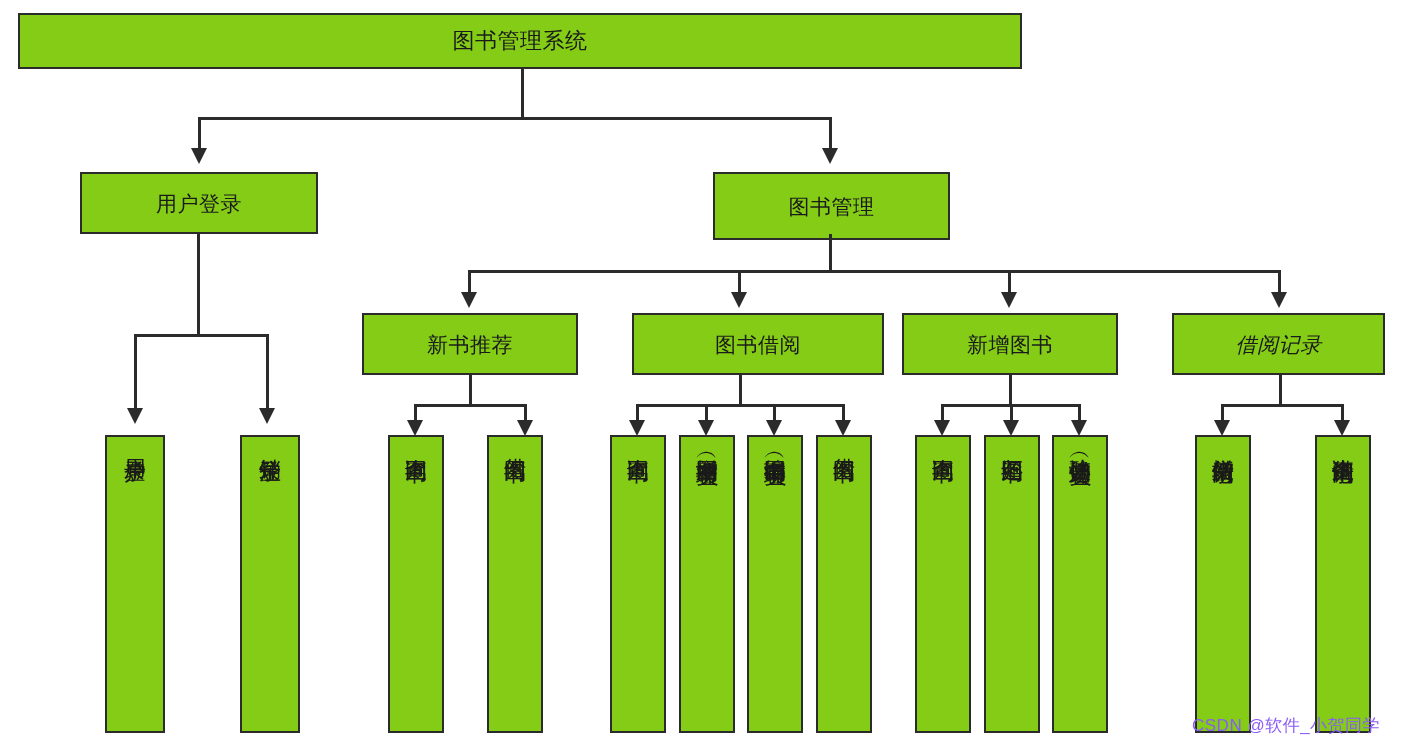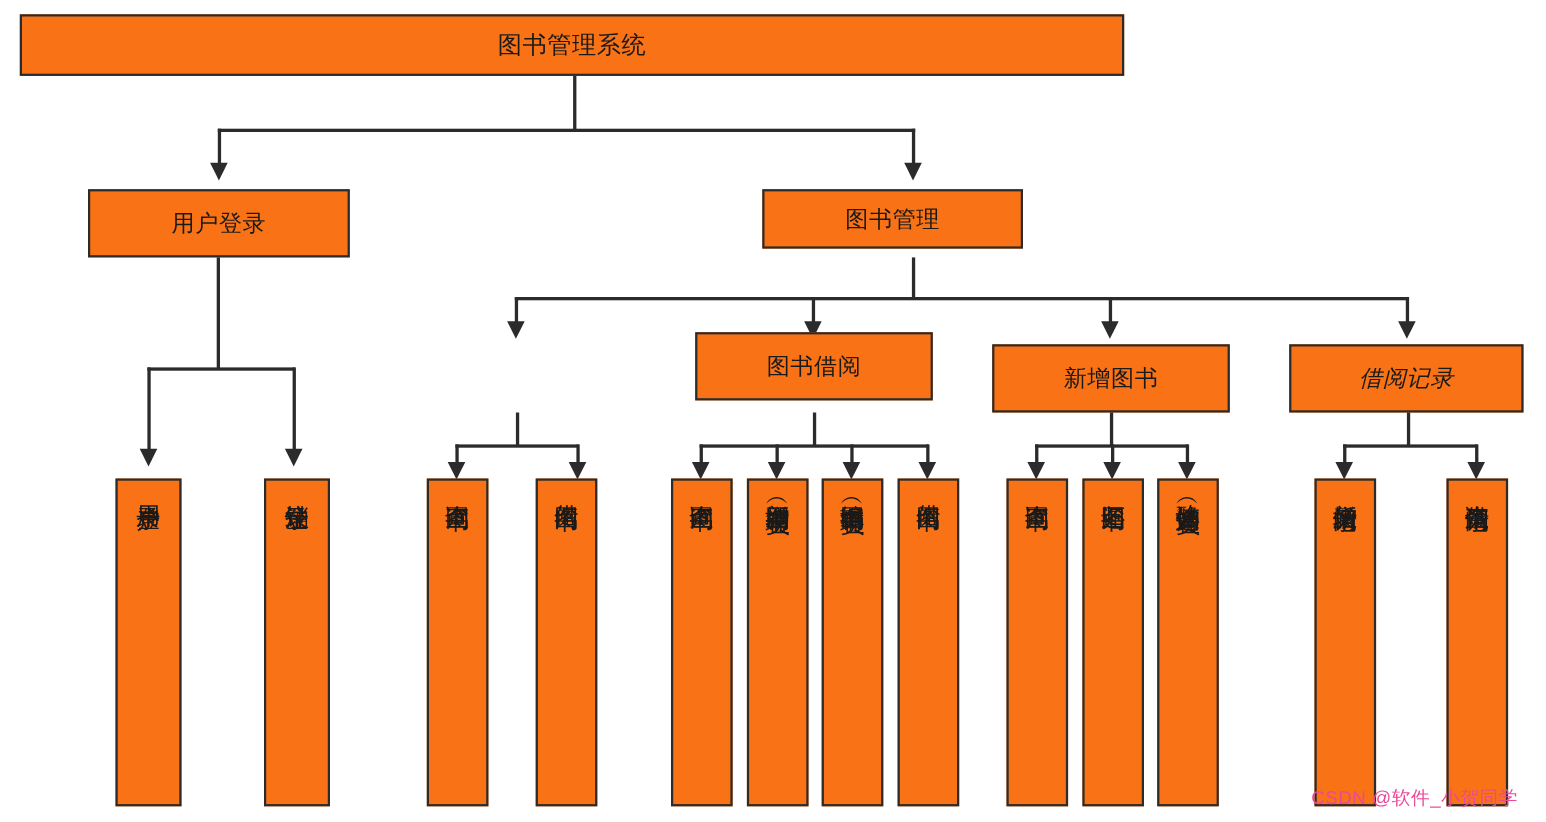--- a/index.html
+++ b/index.html
@@ -14,21 +14,21 @@
     position: relative;
     width: 1405px;
     height: 747px;
     background: #ffffff;
     overflow: hidden;
   }
   .node {
     position: absolute;
     box-sizing: border-box;
     border: 2.5px solid #2b2b2b;
-    background: #f97316;
+    background: #84cc16;
     display: flex;
     align-items: center;
     justify-content: center;
     color: #1a1a1a;
   }
   .node .label {
     text-align: center;
     line-height: 1.0;
     letter-spacing: 0.5px;
   }
@@ -63,21 +63,21 @@
   .arrow {
     position: absolute;
     width: 0;
     height: 0;
     border-left: 8px solid transparent;
     border-right: 8px solid transparent;
     border-top: 16px solid #2b2b2b;
   }
   .watermark {
     position: absolute;
-    color: #ec4899;
+    color: #8b5cf6;
     font-size: 17px;
     white-space: nowrap;
     letter-spacing: 0.5px;
   }
 </style>
 </head>
 <body>
 
 <div id="canvas">
 
@@ -90,21 +90,21 @@
   <div class="line horiz" style="left:198px; top:117px; width:634px; height:2.5px;"></div>
   <div class="line vert" style="left:198px; top:117px; width:2.5px; height:33px;"></div>
   <div class="arrow" style="left:191px; top:148px;"></div>
   <div class="line vert" style="left:829px; top:117px; width:2.5px; height:33px;"></div>
   <div class="arrow" style="left:822px; top:148px;"></div>
 
   <div class="node h" style="left:80px; top:172px; width:238px; height:62px;">
     <span class="label">用户登录</span>
   </div>
 
-  <div class="node h" style="left:693px; top:172px; width:237px; height:54px;">
+  <div class="node h" style="left:713px; top:172px; width:237px; height:68px;">
     <span class="label">图书管理</span>
   </div>
 
   <div class="line vert" style="left:197px; top:234px; width:2.5px; height:102px;"></div>
   <div class="line horiz" style="left:134px; top:334px; width:134px; height:2.5px;"></div>
   <div class="line vert" style="left:134px; top:334px; width:2.5px; height:76px;"></div>
   <div class="arrow" style="left:127px; top:408px;"></div>
   <div class="line vert" style="left:266px; top:334px; width:2.5px; height:76px;"></div>
   <div class="arrow" style="left:259px; top:408px;"></div>
 
@@ -112,21 +112,24 @@
   <div class="line horiz" style="left:468px; top:270px; width:812px; height:2.5px;"></div>
   <div class="line vert" style="left:468px; top:270px; width:2.5px; height:24px;"></div>
   <div class="arrow" style="left:461px; top:292px;"></div>
   <div class="line vert" style="left:738px; top:270px; width:2.5px; height:24px;"></div>
   <div class="arrow" style="left:731px; top:292px;"></div>
   <div class="line vert" style="left:1008px; top:270px; width:2.5px; height:24px;"></div>
   <div class="arrow" style="left:1001px; top:292px;"></div>
   <div class="line vert" style="left:1278px; top:270px; width:2.5px; height:24px;"></div>
   <div class="arrow" style="left:1271px; top:292px;"></div>
 
-  <div class="node h" style="left:632px; top:302px; width:216px; height:62px;">
+  <div class="node h" style="left:362px; top:313px; width:216px; height:62px;">
+    <span class="label">新书推荐</span>
+  </div>
+  <div class="node h" style="left:632px; top:313px; width:252px; height:62px;">
     <span class="label">图书借阅</span>
   </div>
   <div class="node h" style="left:902px; top:313px; width:216px; height:62px;">
     <span class="label">新增图书</span>
   </div>
   <div class="node h" style="left:1172px; top:313px; width:213px; height:62px;font-style:italic;">
     <span class="label">借阅记录</span>
   </div>
 
   <div class="line vert" style="left:469px; top:375px; width:2.5px; height:31px;"></div>

